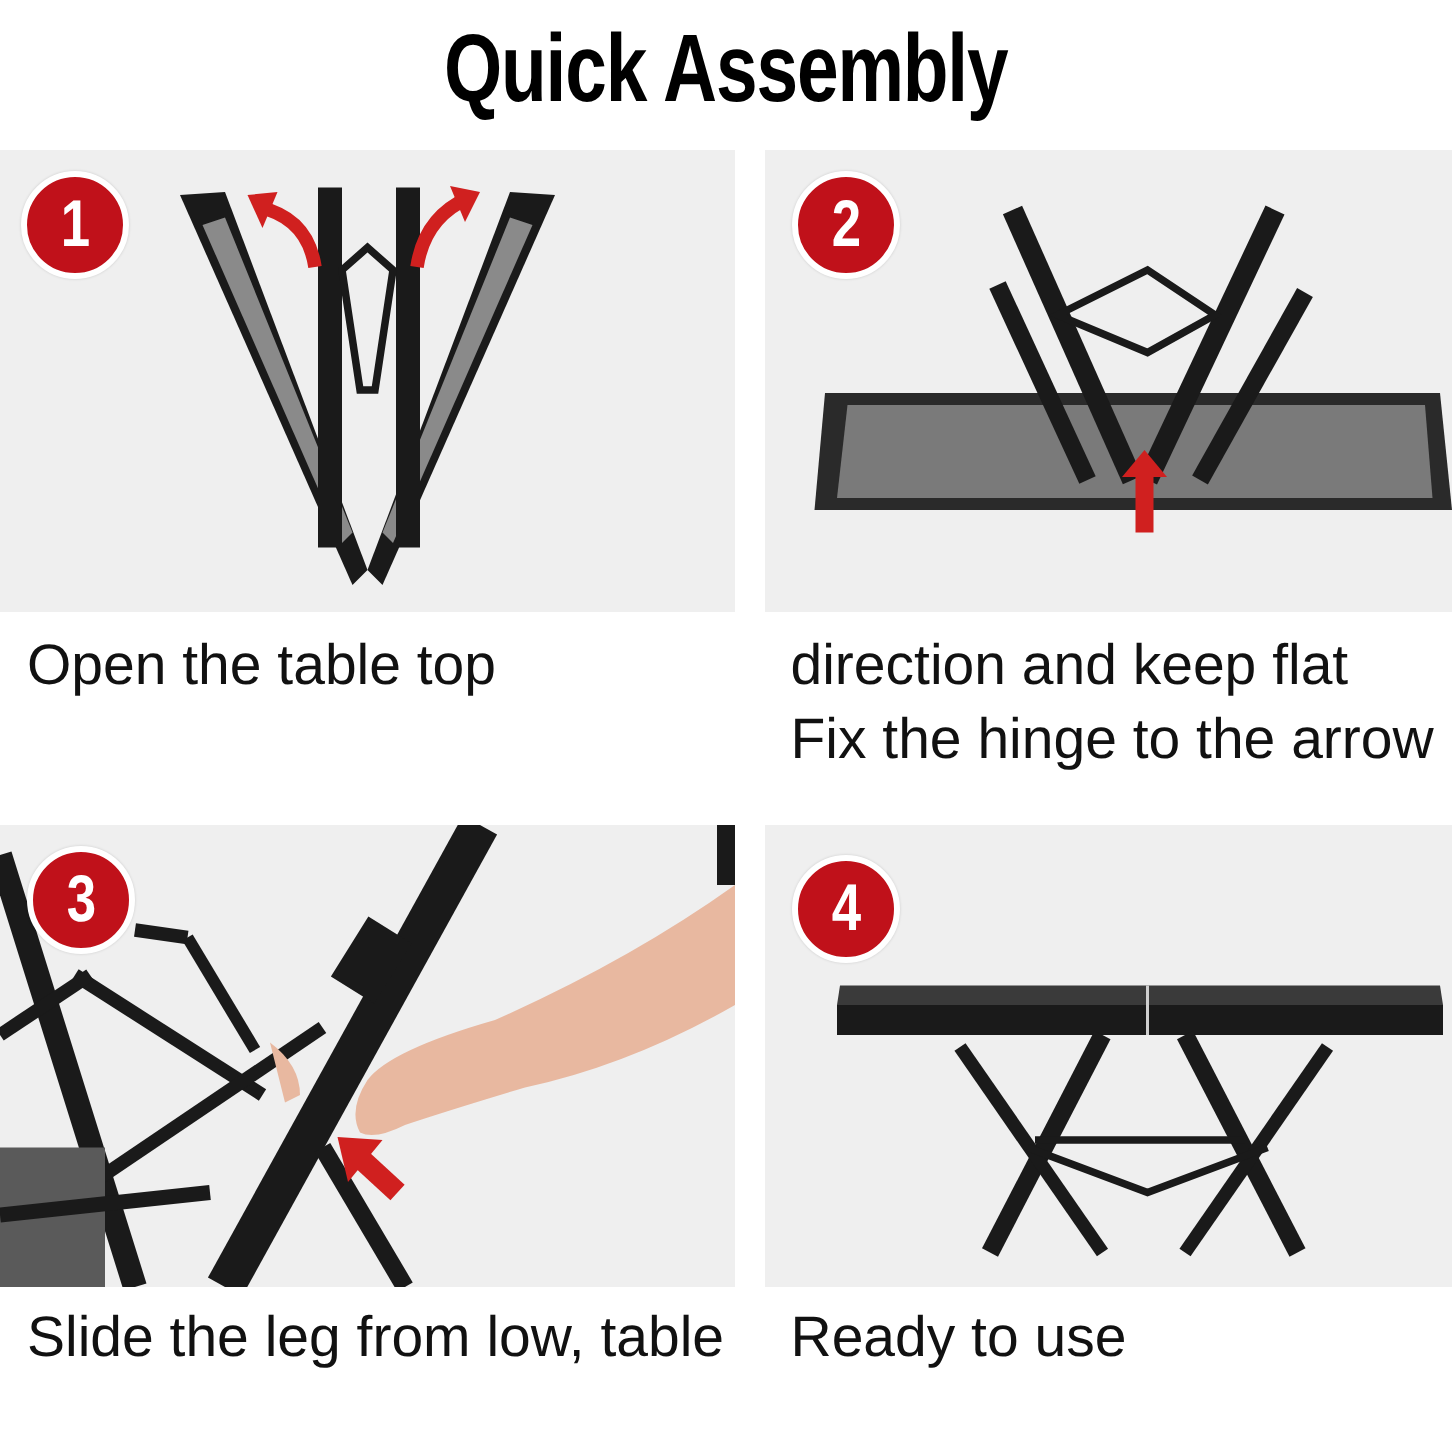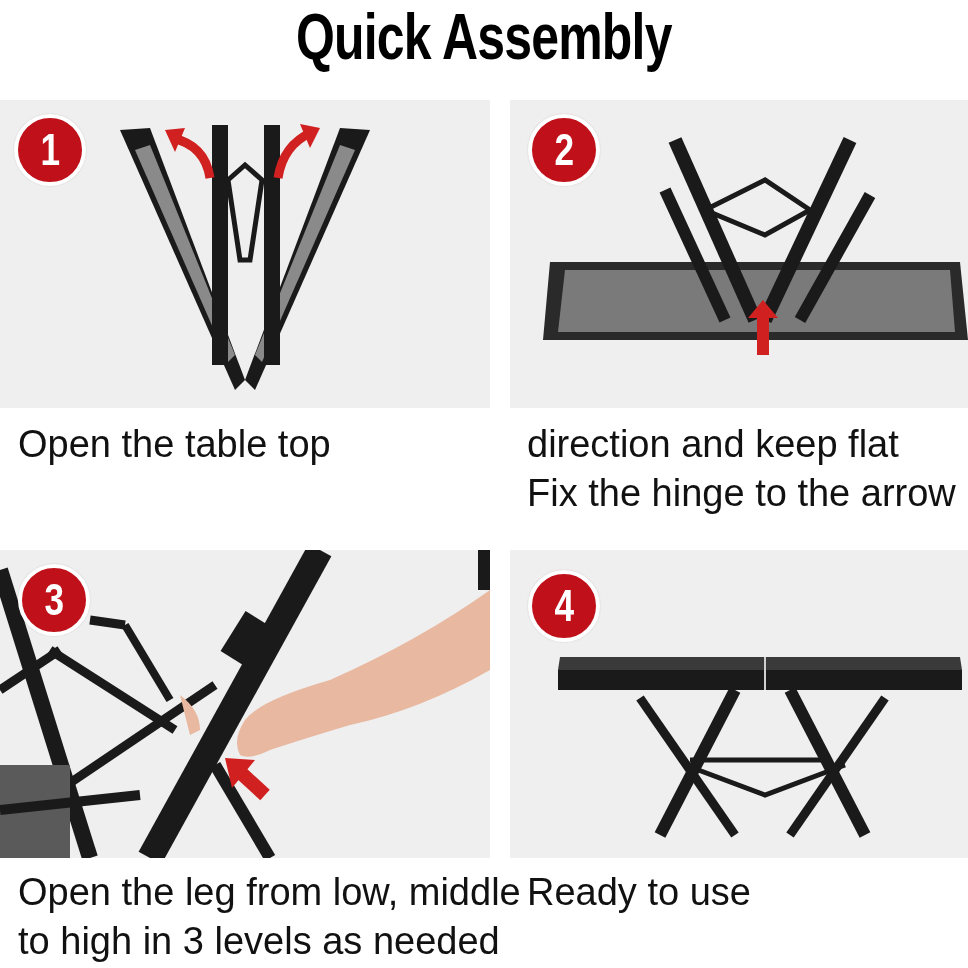--- a/index.html
+++ b/index.html
@@ -1,17 +1,17 @@
 <!DOCTYPE html>
 <html><head>
 <meta charset="utf-8">
 <style>
   html,body{margin:0;padding:0;}
   body{width:968px;height:968px;background:#ffffff;position:relative;overflow:hidden;font-family:"Liberation Sans",sans-serif;color:#111;}
-  .title{position:absolute;left:0;top:0;width:968px;height:90px;display:flex;align-items:flex-start;justify-content:center;}
+  .title{position:absolute;left:0;top:0;width:968px;height:90px;display:flex;align-items:center;justify-content:center;}
   .title span{font-family:"Liberation Sans",sans-serif;font-weight:bold;font-size:64px;letter-spacing:-1px;transform:scaleX(0.78);display:inline-block;color:#000;}
   .panel{position:absolute;background:#efefef;overflow:hidden;}
   .badge{position:absolute;width:64px;height:64px;border-radius:50%;background:#c0111a;border:4px solid #fff;box-shadow:0 0 2px rgba(0,0,0,.15);display:flex;align-items:center;justify-content:center;}
   .badge span{color:#fff;font-size:44px;font-weight:bold;transform:scaleX(0.8);display:inline-block;}
   .caption{position:absolute;font-size:38px;line-height:49px;color:#111;font-family:"Liberation Sans",sans-serif;}
   svg{position:absolute;left:0;top:0;}
 </style>
 </head>
 <body>
 
@@ -79,22 +79,21 @@
     <path d="M180 145 Q200 160 200 180 L190 185 Z" fill="#e8b8a0"></path>
     <rect x="478" y="0" width="12" height="40" fill="#1a1a1a"></rect>
     <line x1="265" y1="245" x2="240" y2="222" stroke="#d0201f" stroke-width="14"></line>
     <polygon points="225,208 255,210 232,238" fill="#d0201f"></polygon>
   </svg>
   <div class="badge" style="left:18px;top:14px;">
       <span>3</span>
     </div>
 </div>
 <div class="caption" style="left:18px;top:868px;">
-  <div>Open the leg from low, middle</div>
-  <div>to high in 3 levels as needed</div>
+  <div>Slide the leg from low, table</div>
 </div>
 
 <div class="panel" style="left:510px;top:550px;width:458px;height:308px;">
   <svg width="458" height="308">
     <polygon points="50,107 450,107 452,120 48,120" fill="#3a3a3a"></polygon>
     <rect x="48" y="120" width="404" height="20" fill="#1a1a1a"></rect>
     <line x1="255" y1="107" x2="255" y2="140" stroke="#cfcfcf" stroke-width="2"></line>
     <line x1="225" y1="140" x2="150" y2="285" stroke="#1a1a1a" stroke-width="12"></line>
     <line x1="280" y1="140" x2="355" y2="285" stroke="#1a1a1a" stroke-width="12"></line>
     <line x1="130" y1="148" x2="225" y2="285" stroke="#1a1a1a" stroke-width="9"></line>

